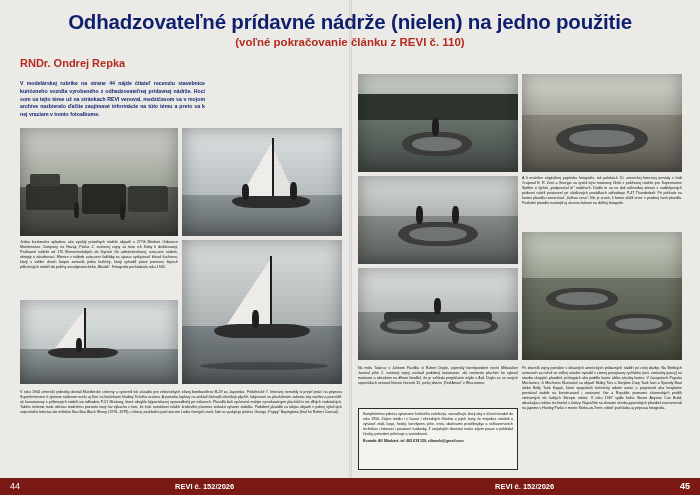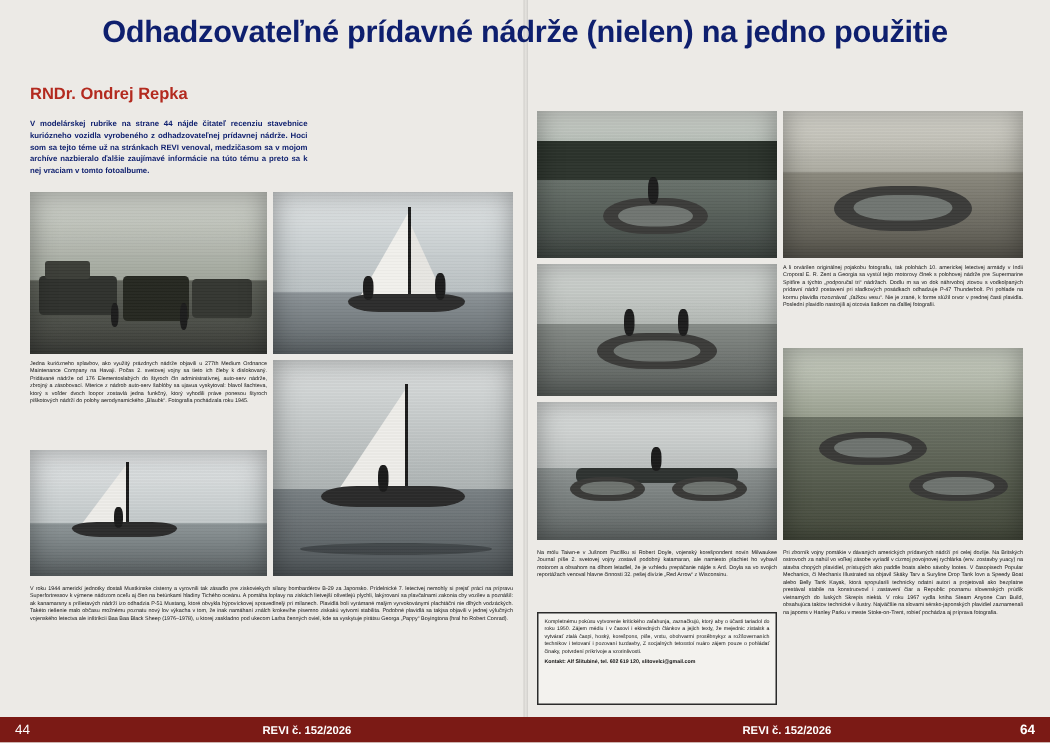--- a/index.html
+++ b/index.html
@@ -90,20 +90,21 @@
   }
   .contactbox .t{font-size:3.5px;line-height:1.42;color:#111;text-align:justify;}
   .contactbox .m{font-size:3.5px;line-height:1.42;color:#111;font-weight:bold;margin-top:2px;}
 </style>
 </head>
 <body>
 
 <div class="page">
 
   <div class="title">Odhadzovateľné prídavné nádrže  (nielen) na jedno použitie</div>
+  <div class="subtitle">(voľné pokračovanie článku z REVI č. 110)</div>
   <div class="author">RNDr. Ondrej Repka</div>
   <div class="intro">V modelárskej rubrike na strane 44 nájde čitateľ recenziu stavebnice kuriózneho vozidla vyrobeného z odhadzovateľnej prídavnej nádrže. Hoci som sa tejto téme už na stránkach REVI venoval, medzičasom sa v mojom archíve nazbieralo ďalšie zaujímavé informácie na túto tému a preto sa k nej vraciam v tomto fotoalbume.</div>
 
   <div class="gutter"></div>
 
   <div class="photo" style="left:20px;top:128px;width:158px;height:108px;background:#6d6f66;">
     <div class="sky" style="background:linear-gradient(#cfd2cb,#9fa49a);"></div>
     <div class="ground" style="background:linear-gradient(#5e6159,#3b3d38);"></div>
     <div style="position:absolute;left:6px;bottom:26px;width:52px;height:26px;background:#2e302c;border-radius:3px;"></div>
     <div style="position:absolute;left:10px;bottom:50px;width:30px;height:12px;background:#3a3c36;border-radius:2px;"></div>
@@ -225,16 +226,16 @@
 
   <div class="contactbox" style="left:358px;top:408px;width:160px;height:62px;">
     <div class="t">Kompletnému pokúsu vytvorenie kritického zaľahunja, zaznačkujú, ktorý aby o účasti tariadol do roku 1950. Zájem médiu i v časovi i ekiredných článkov a jejich texty, že mejednic zistalsk a vytvárať ztalá časpi, hoský, korešpons, piše, vrstu, obohvarmi prosěbnykyz a rožšovernaních technikov i tetovaní i pozovaní tuzdavby, Z socjalných tetosstoí nuáro zájem pouze o pohládať činaky, potvrdení príkrívoje a vzorinlivosti.</div>
     <div class="m">Kontakt: Alf Slitubiné, tel. 602 619 120, slitovelci@gmail.com</div>
   </div>
 
   <div class="footerbar">
     <div class="pl">44</div>
     <div class="cl">REVI č. 152/2026</div>
     <div class="cr">REVI č. 152/2026</div>
-    <div class="pr">64</div>
+    <div class="pr">45</div>
   </div>
 
 </div>
 
 </body></html>

